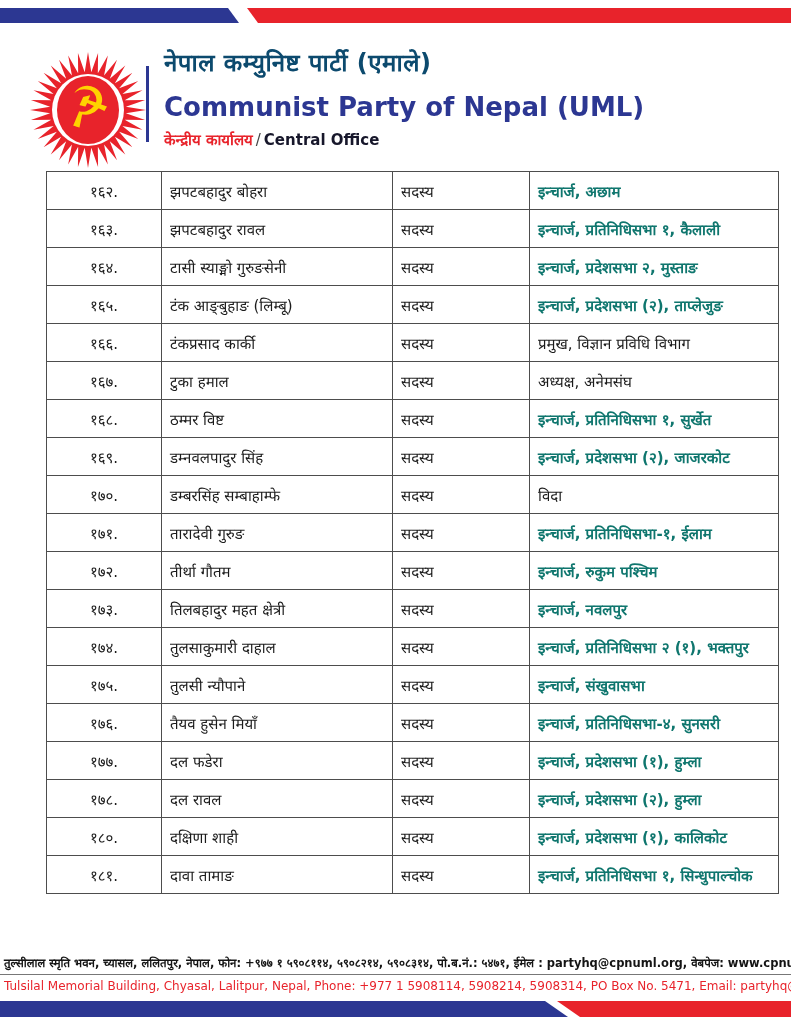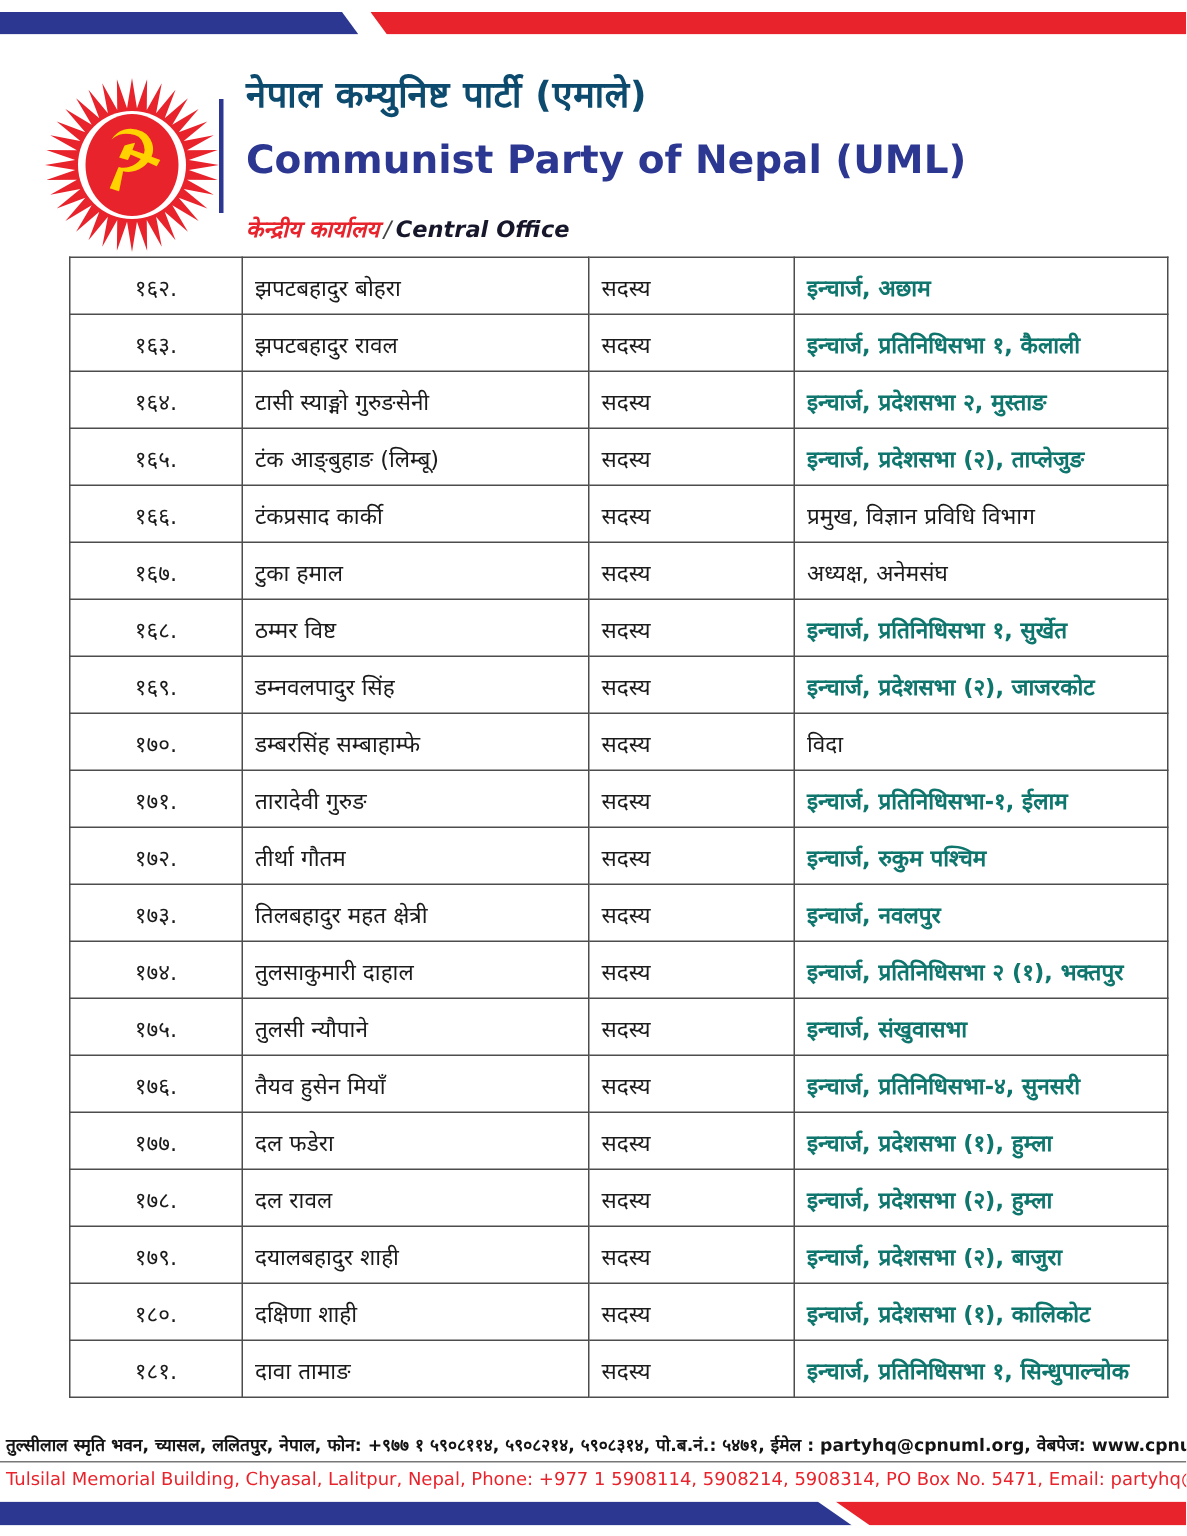--- a/index.html
+++ b/index.html
@@ -18,21 +18,21 @@
   .top-bar .seg-red    { background:#e8232b; clip-path:polygon(247px 0, 100% 0, 100% 100%, 258px 100%); }
   .bottom-bar .seg-blue{ background:#2c3792; clip-path:polygon(0 0, 545px 0, 568px 100%, 0 100%); }
   .bottom-bar .seg-red { background:#e8232b; clip-path:polygon(557px 0, 100% 0, 100% 100%, 580px 100%); }
 
   
   .logo { position:absolute; left:28px; top:50px; width:120px; height:120px; }
   .header-divider { position:absolute; left:146px; top:66px; width:3px; height:76px; background:#2c3792; }
   .titles { position:absolute; left:164px; top:48px; width:600px; }
   .title-np { color:#0c4a6e; font-size:24px; font-weight:700; line-height:1.25; letter-spacing:0.5px; }
   .title-en { color:#2c3792; font-size:26px; font-weight:700; line-height:1.2; margin-top:14px; }
-  .subtitle { margin-top:19px; font-size:15px; font-weight:700;font-style:italic; }
+  .subtitle { margin-top:6px; font-size:15px; font-weight:700; }
   .subtitle .sub-np { color:#e8232b; }
   .subtitle .sub-sep { color:#444; font-weight:400; padding:0 3px; }
   .subtitle .sub-en { color:#17172b; }
 
   
   table.members {
     position:absolute; left:46px; top:171px; width:732px;
     border-collapse:collapse; table-layout:fixed;
   }
   table.members col.c1 { width:115px; }
@@ -189,26 +189,20 @@
           <td class="c-pos">सदस्य</td>
           <td class="c-resp bold">इन्चार्ज, प्रदेशसभा (१), हुम्ला</td>
         </tr>
         <tr>
           <td class="c-sn">१७८.</td>
           <td class="c-name">दल रावल</td>
           <td class="c-pos">सदस्य</td>
           <td class="c-resp bold">इन्चार्ज, प्रदेशसभा (२), हुम्ला</td>
         </tr>
         <tr>
-          <td class="c-sn">१७९.</td>
-          <td class="c-name">दयालबहादुर शाही</td>
-          <td class="c-pos">सदस्य</td>
-          <td class="c-resp bold">इन्चार्ज, प्रदेशसभा (२), बाजुरा</td>
-        </tr>
-        <tr>
           <td class="c-sn">१८०.</td>
           <td class="c-name">दक्षिणा शाही</td>
           <td class="c-pos">सदस्य</td>
           <td class="c-resp bold">इन्चार्ज, प्रदेशसभा (१), कालिकोट</td>
         </tr>
         <tr>
           <td class="c-sn">१८१.</td>
           <td class="c-name">दावा तामाङ</td>
           <td class="c-pos">सदस्य</td>
           <td class="c-resp bold">इन्चार्ज, प्रतिनिधिसभा १, सिन्धुपाल्चोक</td>

